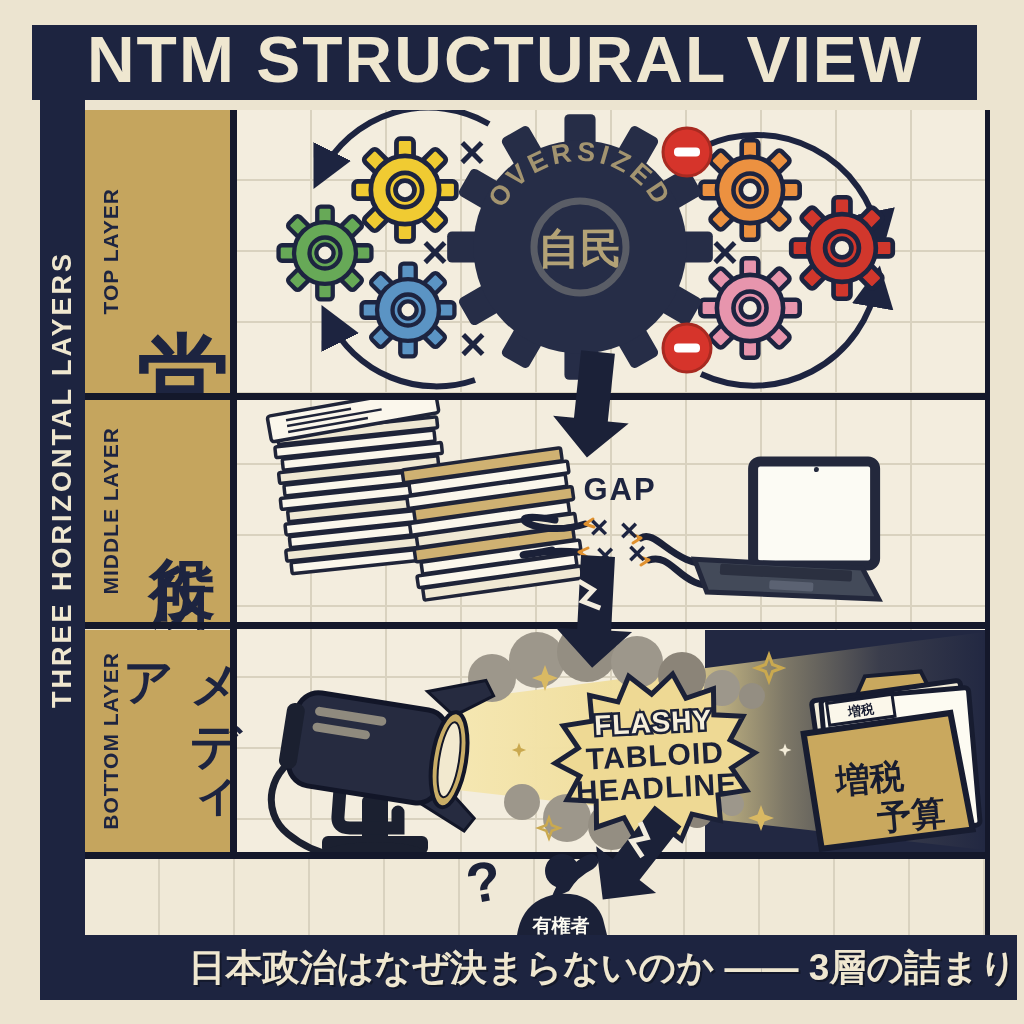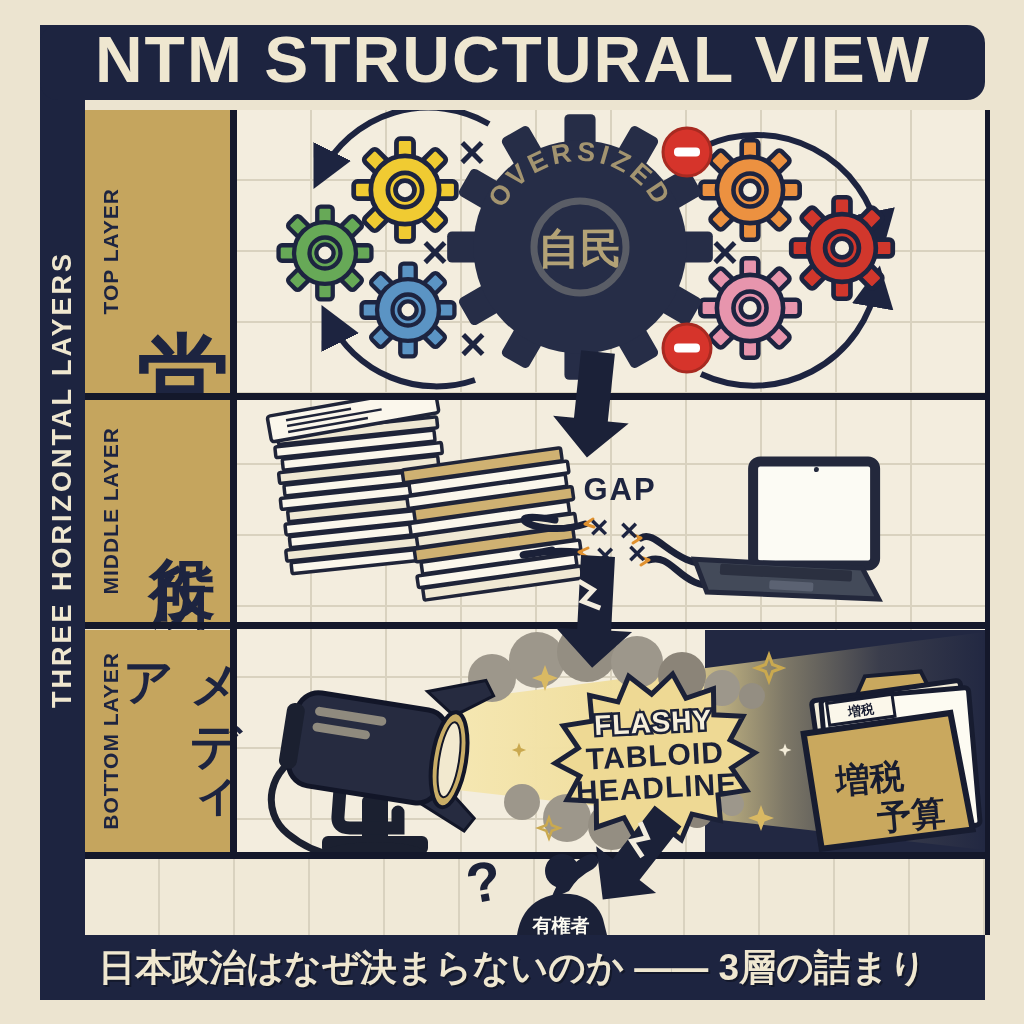--- a/index.html
+++ b/index.html
@@ -1,24 +1,24 @@
 <!DOCTYPE html>
 <html><head>
 <meta charset="utf-8">
 <style>
   html,body{margin:0;padding:0;background:#ece4d0;}
   .poster{position:relative;width:1024px;height:1024px;background:#ece4d0;overflow:hidden;
           font-family:"Liberation Sans","DejaVu Sans",sans-serif;}
   .abs{position:absolute;}
   
   .left-rail{left:40px;top:25px;width:45px;height:975px;background:#1d2440;}
-  .title-band{left:40px;top:25px;width:945px;height:75px;background:#1d2440;border-radius:18px;}
+  .title-band{left:32px;top:25px;width:945px;height:75px;background:#1d2440;}
   .title-band .t{position:absolute;left:50%;top:50%;transform:translate(-50%,-54%) scaleX(1.03);
       color:#efe7d0;font-size:64px;font-weight:800;letter-spacing:2px;white-space:nowrap;}
-  .caption-band{left:40px;top:935px;width:945px;height:65px;background:#1d2440;display:flex;align-items:center;justify-content:center;}
+  .caption-band{left:40px;top:935px;width:945px;height:65px;background:#1d2440;display:flex;align-items:center;justify-content:flex-end;padding-left:32px;}
   .caption-band .c{color:#efe7d0;font-size:37px;font-weight:700;white-space:nowrap;text-shadow:2px 2px 0 #00000055;}
   .rail-label{left:40px;top:110px;width:45px;height:740px;display:flex;align-items:center;justify-content:center;}
   .vtxt{writing-mode:vertical-rl;transform:rotate(180deg);white-space:nowrap;}
   .rail-label span{color:#efe7d0;font-size:27px;font-weight:700;letter-spacing:3px;}
   
   .gcell{left:85px;width:145px;background:#c5a55e;display:flex;flex-direction:row;align-items:center;}
   .gcell .tag{position:absolute;left:14px;top:0;height:100%;display:flex;align-items:center;}
   .gcell .tag span{color:#1d2440;font-size:21px;font-weight:800;letter-spacing:1px;}
   .gcell .kanji{position:absolute;left:58px;top:0;height:100%;width:80px;display:flex;align-items:center;justify-content:center;
       color:#1d2440;font-weight:800;writing-mode:vertical-rl;text-orientation:upright;}

